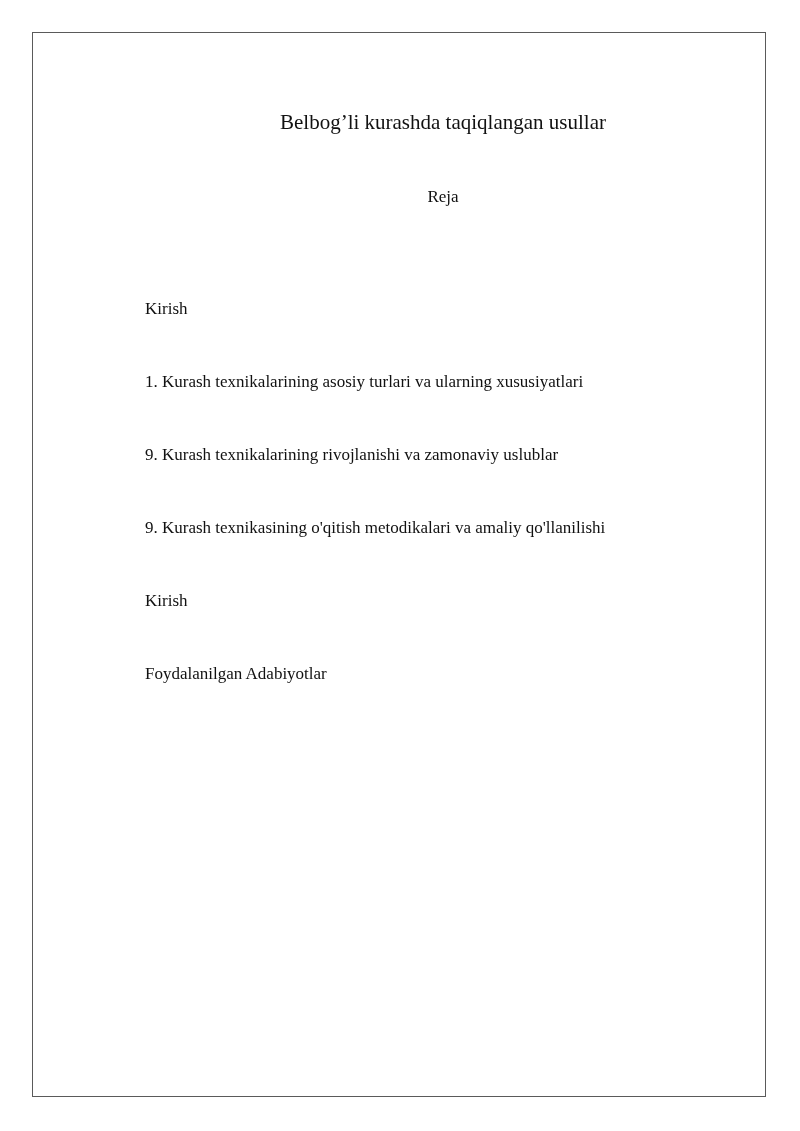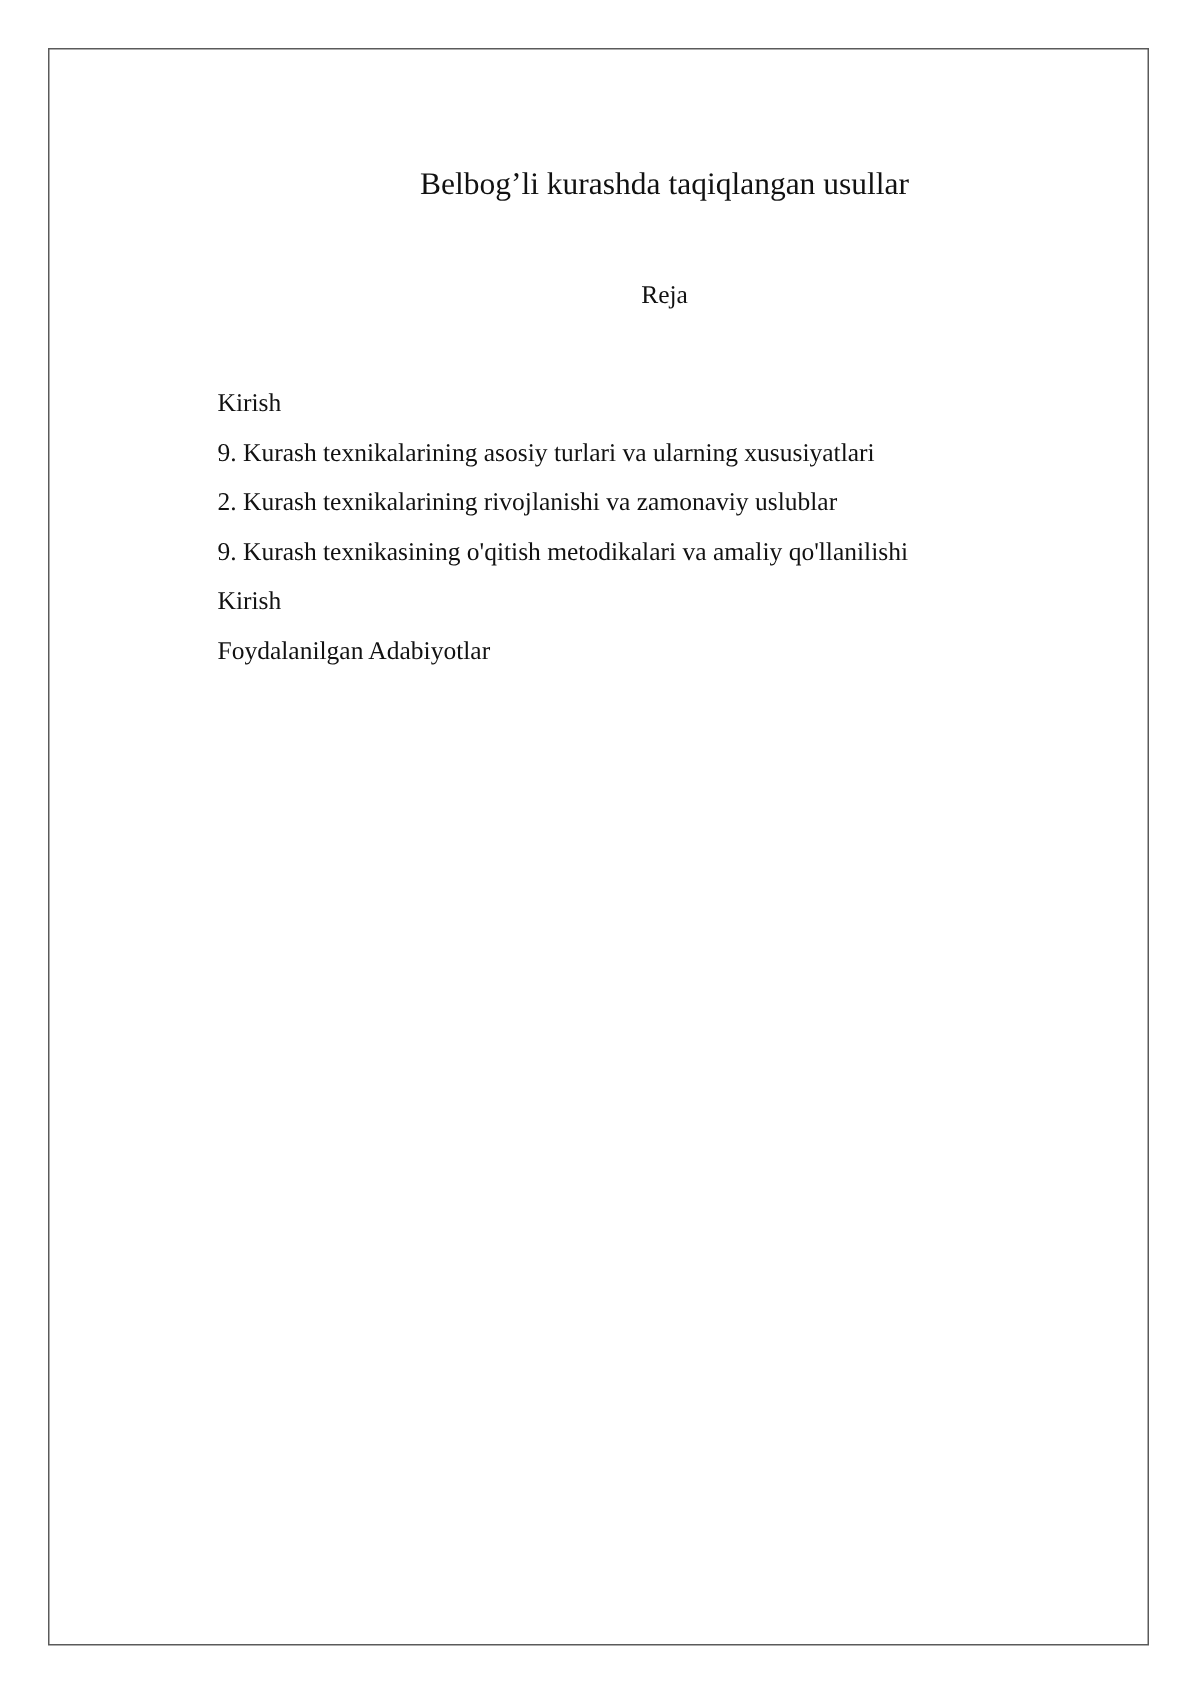--- a/index.html
+++ b/index.html
@@ -49,31 +49,32 @@
       top: 258px;
       margin: 0;
       padding: 0;
       list-style: none;
     }
     .toc li {
       font-size: 17px;
       line-height: 22px;
       height: 33px;
       white-space: nowrap;
+      margin-top: 40px;
     }
   </style>
 </head>
 <body>
 
 <div class="page-frame"></div>
 
 <div class="doc-title">Belbog’li kurashda taqiqlangan usullar</div>
 
 <div class="plan-heading">Reja</div>
 
 <ul class="toc">
   <li>Kirish</li>
-  <li>9. Kurash texnikalarining asosiy turlari va ularning xususiyatlari</li>
-  <li>2. Kurash texnikalarining rivojlanishi va zamonaviy uslublar</li>
+  <li>1. Kurash texnikalarining asosiy turlari va ularning xususiyatlari</li>
+  <li>9. Kurash texnikalarining rivojlanishi va zamonaviy uslublar</li>
   <li>9. Kurash texnikasining o'qitish metodikalari va amaliy qo'llanilishi</li>
   <li>Kirish</li>
   <li>Foydalanilgan Adabiyotlar</li>
 </ul>
 
 </body></html>

